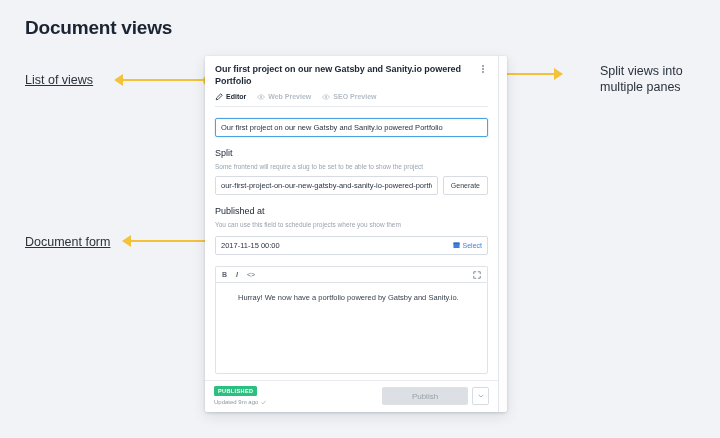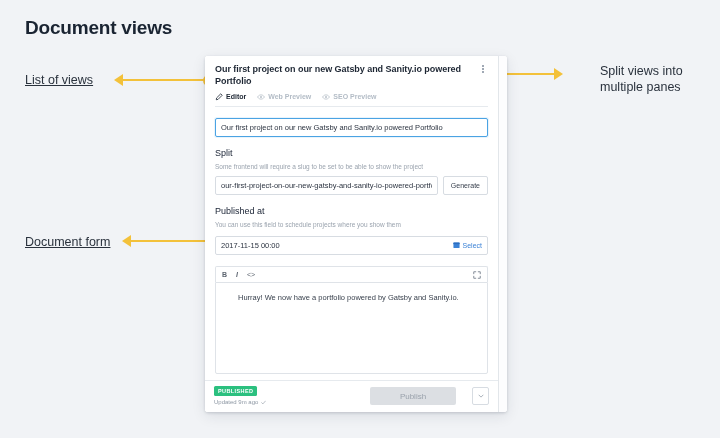--- a/index.html
+++ b/index.html
@@ -249,21 +249,21 @@
     padding: 1.5px 4px;
     border-radius: 1.5px;
     line-height: 7px;
   }
   .foot-meta {
     font-size: 6px;
     color: #8e98a4;
     display: flex; align-items: center; gap: 3px;
     line-height: 8px;
   }
-  .foot-right { display: flex; align-items: center; gap: 16px; margin-left: 28px; }
+  .foot-right { display: flex; align-items: center; gap: 4px; margin-left: 28px; }
   .btn-publish {
     width: 86px;
     height: 18px;
     border: none;
     border-radius: 2px;
     background: #dcdfe3;
     color: #9aa2ac;
     font-family: "Liberation Sans", sans-serif;
     font-size: 8px;
     cursor: default;

